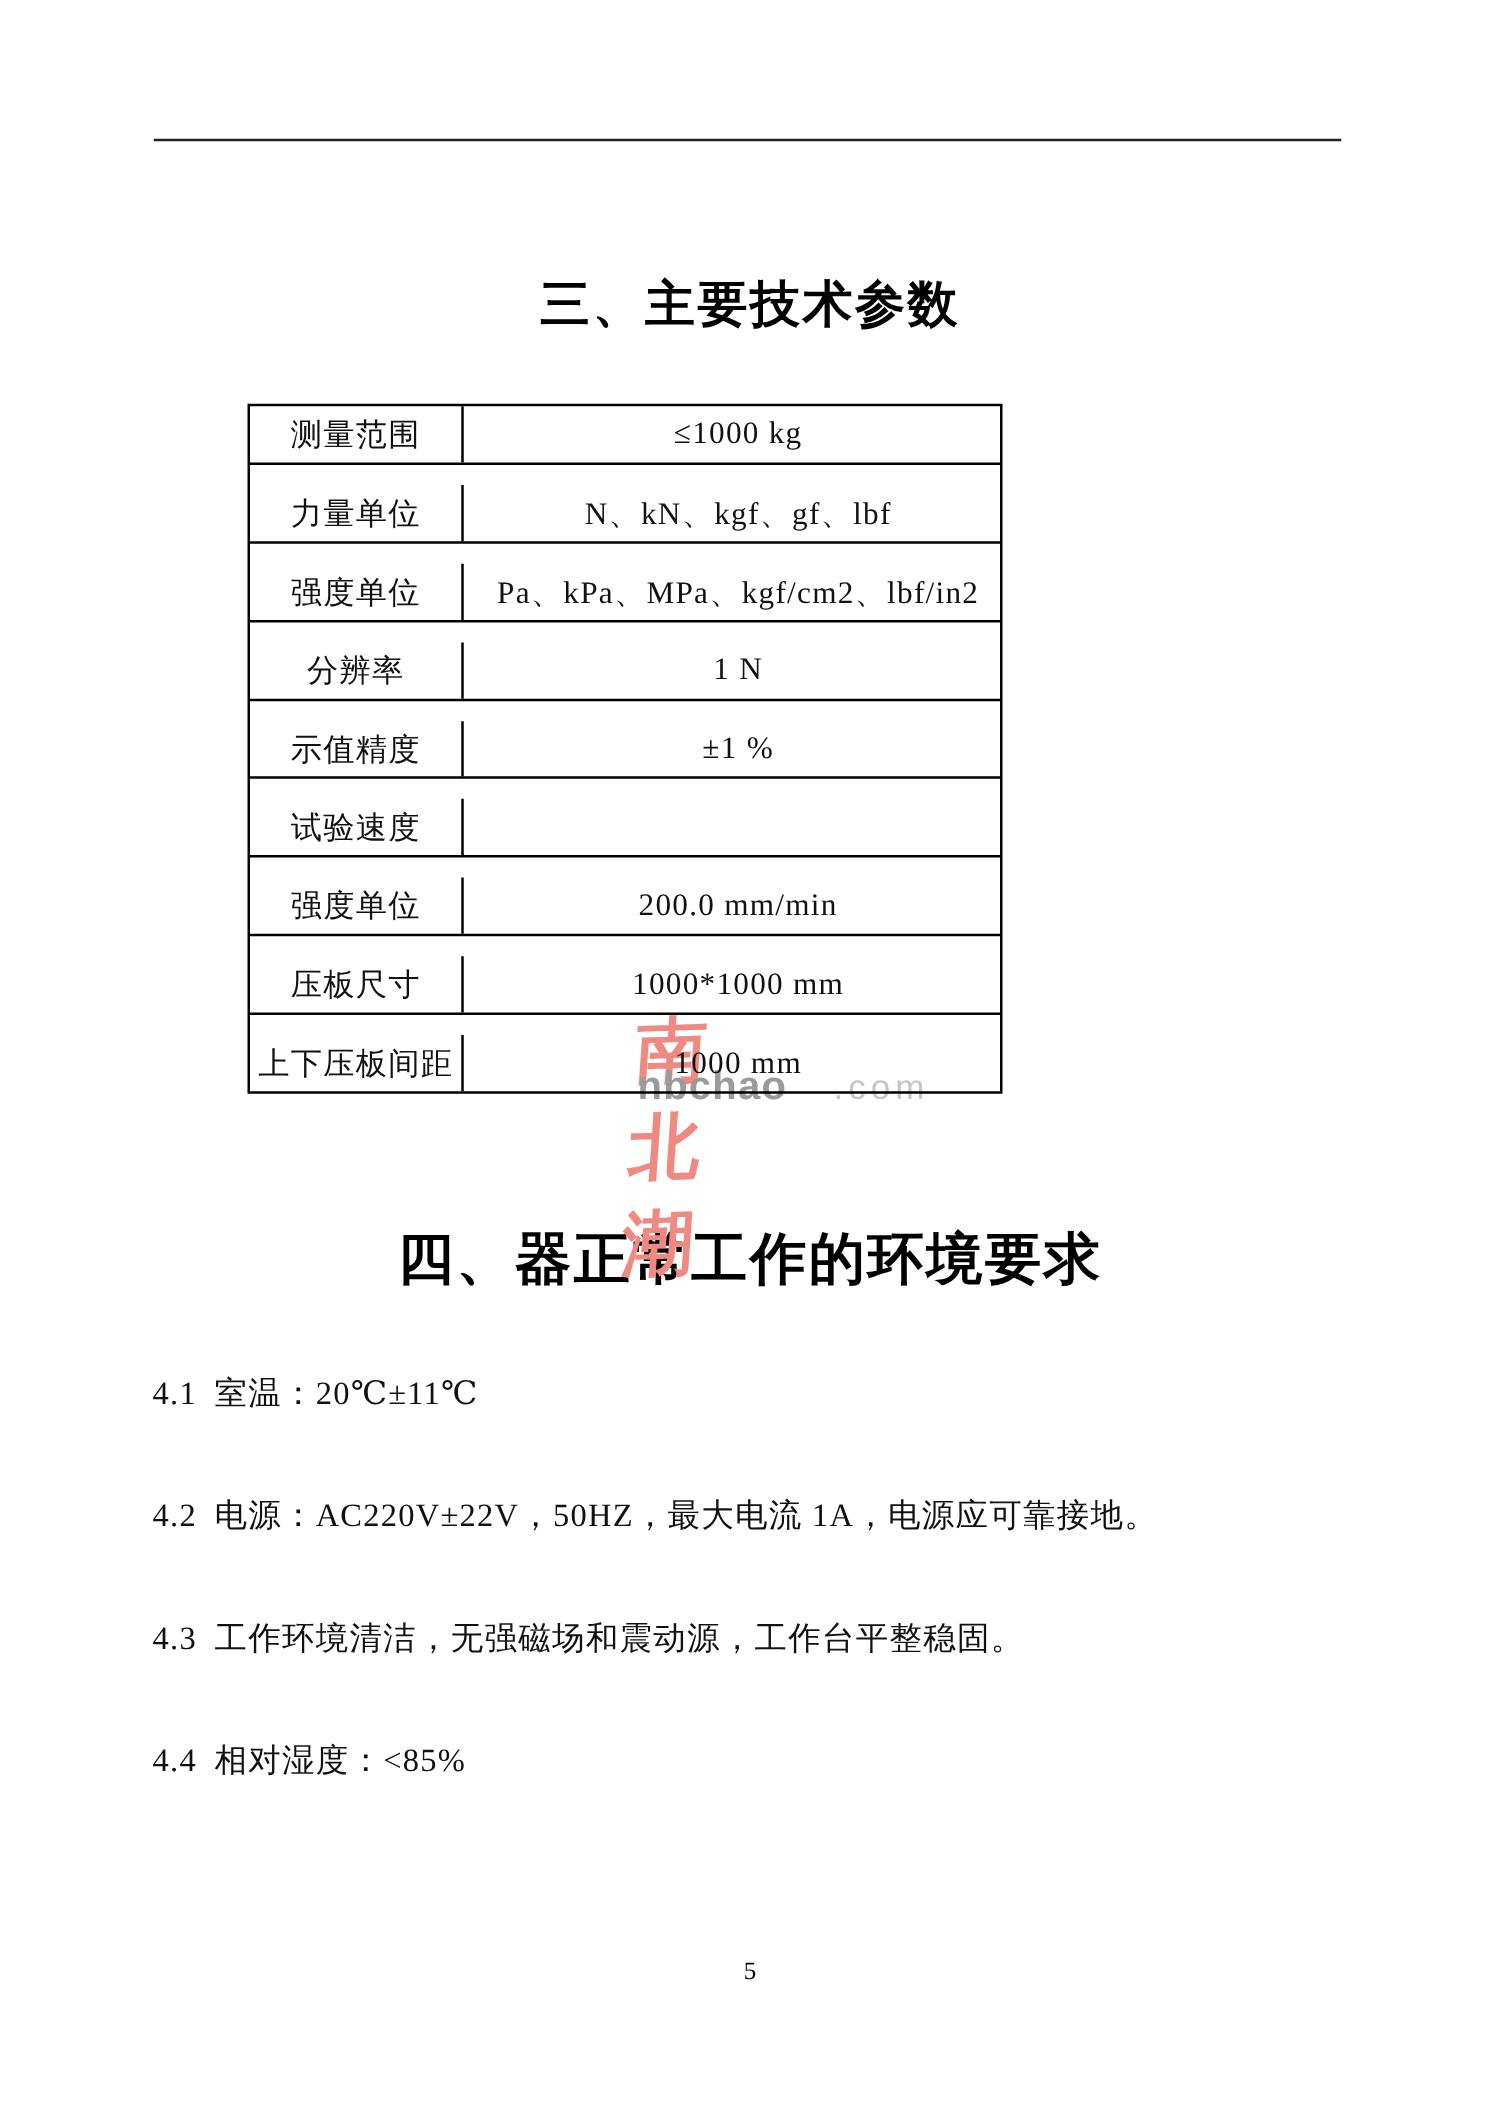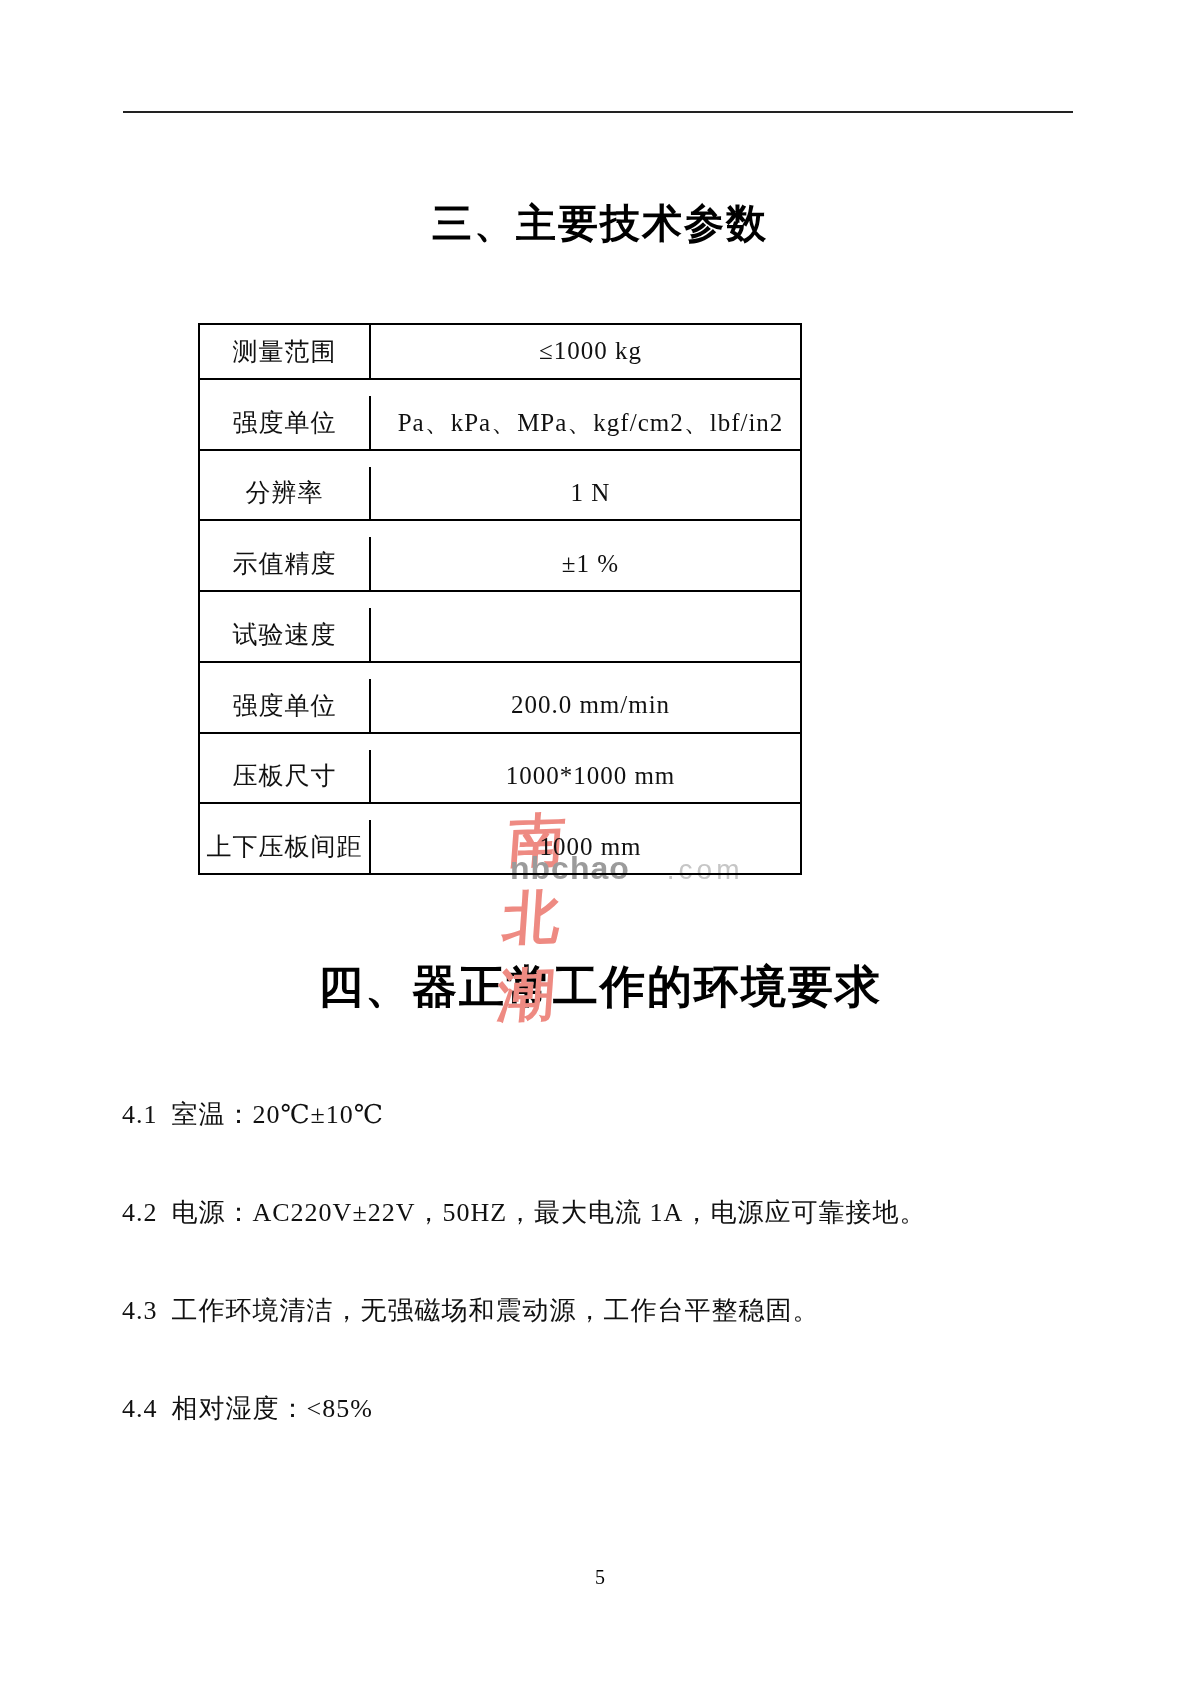--- a/index.html
+++ b/index.html
@@ -13,20 +13,21 @@
     overflow:hidden;
   }
   .header-rule{
     position:absolute;left:123px;top:111px;
     width:950px;height:2px;background:#222;
   }
   .section-title{
     position:absolute;left:0;width:1200px;
     text-align:center;font-weight:bold;color:#000;
     letter-spacing:2px;
+    margin-top:20px;
   }
   .title-3{top:198px;font-size:40px;line-height:52px;}
   .title-4{top:958px;font-size:45px;line-height:58px;}
 
   
   .spec-table{
     position:absolute;left:198px;top:323px;
     width:604px;height:552px;
     border:2px solid #000;
     box-sizing:border-box;
@@ -104,20 +105,24 @@
       <span class="nbchao" style="color: rgb(155, 155, 155);">nbchao</span><span class="dotcom" style="color: rgb(198, 198, 198);">.com</span>
     </div>
   </div>
 
   <div class="spec-table" id="spec-table">
       <div class="spec-row">
         <div class="spec-cell-label">测量范围</div>
         <div class="spec-cell-value">≤1000 kg</div>
       </div>
       <div class="spec-row">
+        <div class="spec-cell-label">力量单位</div>
+        <div class="spec-cell-value">N、kN、kgf、gf、lbf</div>
+      </div>
+      <div class="spec-row">
         <div class="spec-cell-label">强度单位</div>
         <div class="spec-cell-value">Pa、kPa、MPa、kgf/cm2、lbf/in2</div>
       </div>
       <div class="spec-row">
         <div class="spec-cell-label">分辨率</div>
         <div class="spec-cell-value">1 N</div>
       </div>
       <div class="spec-row">
         <div class="spec-cell-label">示值精度</div>
         <div class="spec-cell-value">±1 %</div>
@@ -135,21 +140,21 @@
       </div>
       <div class="spec-row">
         <div class="spec-cell-label">上下压板间距</div>
         <div class="spec-cell-value">1000 mm</div>
       </div>
     </div>
 
   <div class="section-title title-4">四、器正常工作的环境要求</div>
 
   <div class="env-list" id="env-list">
-      <div class="env-item"><span class="env-num">4.1</span><span class="env-text">室温：20℃±10℃</span></div>
+      <div class="env-item"><span class="env-num">4.1</span><span class="env-text">室温：20℃±11℃</span></div>
       <div class="env-item"><span class="env-num">4.2</span><span class="env-text">电源：AC220V±22V，50HZ，最大电流 1A，电源应可靠接地。</span></div>
       <div class="env-item"><span class="env-num">4.3</span><span class="env-text">工作环境清洁，无强磁场和震动源，工作台平整稳固。</span></div>
       <div class="env-item"><span class="env-num">4.4</span><span class="env-text">相对湿度：&lt;85%</span></div>
     </div>
 
   <div class="page-number">5</div>
 
 </div>
 
 </body></html>

